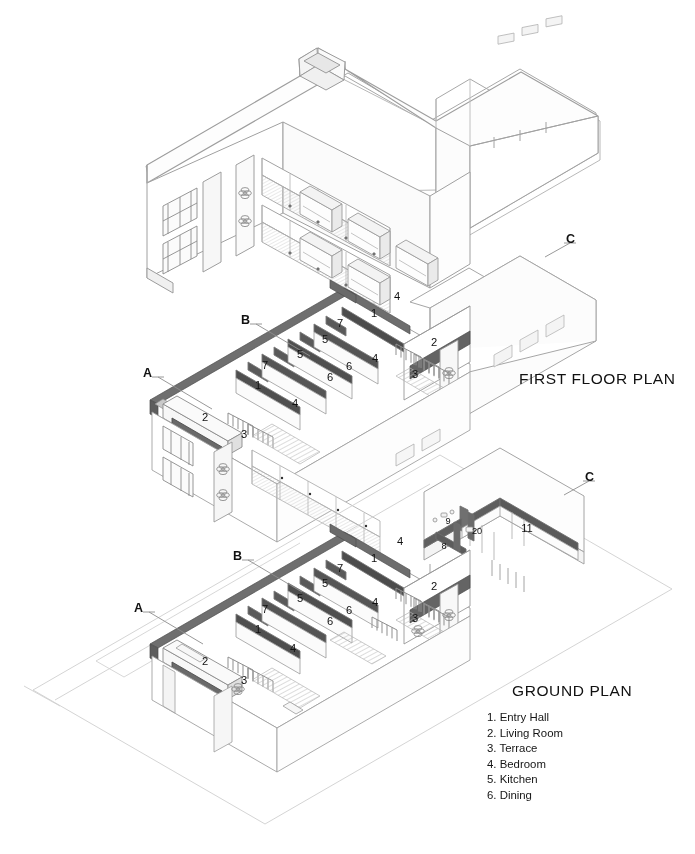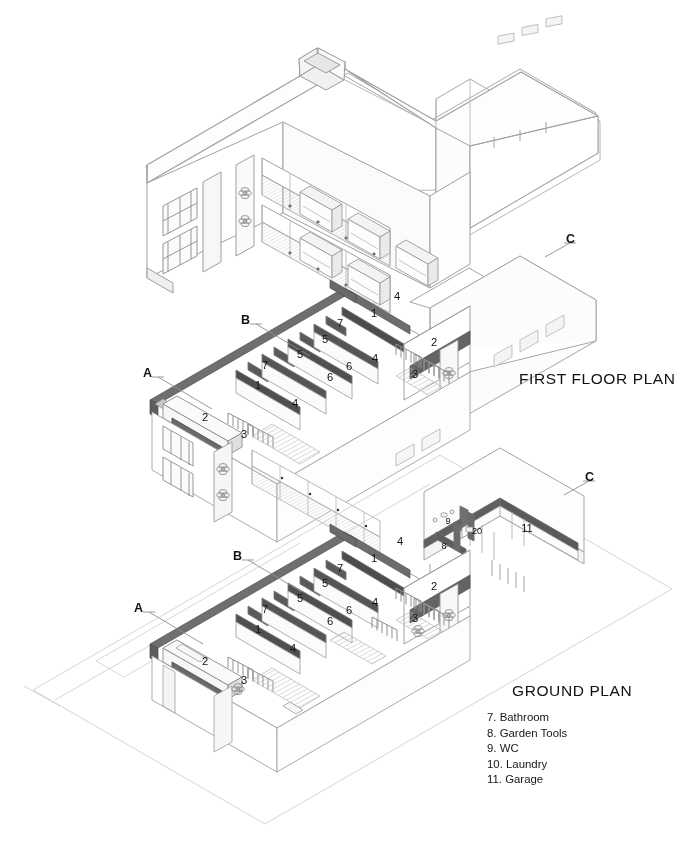--- a/index.html
+++ b/index.html
@@ -455,25 +455,26 @@
         <path d="M589,481 L564,495"></path>
       </g>
     </g>
   </svg>
 
   <div class="plan-title" id="first-floor-title">FIRST FLOOR PLAN</div>
   <div class="plan-title" id="ground-plan-title">GROUND PLAN</div>
 
   <div class="legend">
     <div class="legend-col">
-      <div class="legend-item">7. Bathroom</div>
-      <div class="legend-item">8. Garden Tools</div>
-      <div class="legend-item">9. WC</div>
-      <div class="legend-item">10. Laundry</div>
-      <div class="legend-item">11. Garage</div>
+      <div class="legend-item">1. Entry Hall</div>
+      <div class="legend-item">2. Living Room</div>
+      <div class="legend-item">3. Terrace</div>
+      <div class="legend-item">4. Bedroom</div>
+      <div class="legend-item">5. Kitchen</div>
+      <div class="legend-item">6. Dining</div>
     </div>
   </div>
 
   <div id="markers-layer">
       <div class="smark" style="left: 143px; top: 366px;">A</div>
       <div class="smark" style="left: 241px; top: 313px;">B</div>
       <div class="smark" style="left: 566px; top: 232px;">C</div>
       <div class="smark" style="left: 134px; top: 601px;">A</div>
       <div class="smark" style="left: 233px; top: 549px;">B</div>
       <div class="smark" style="left: 585px; top: 470px;">C</div>

